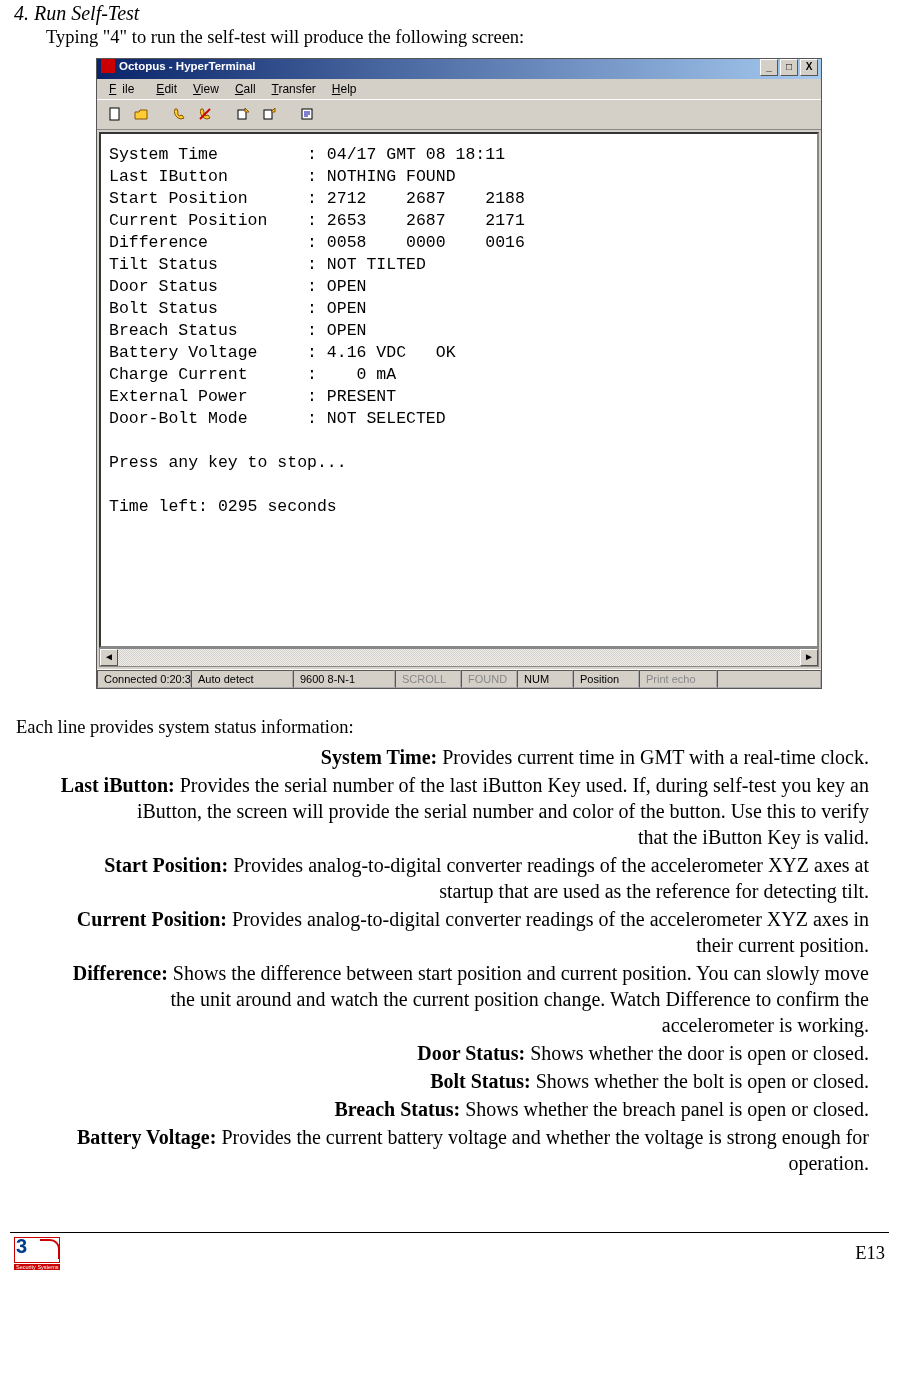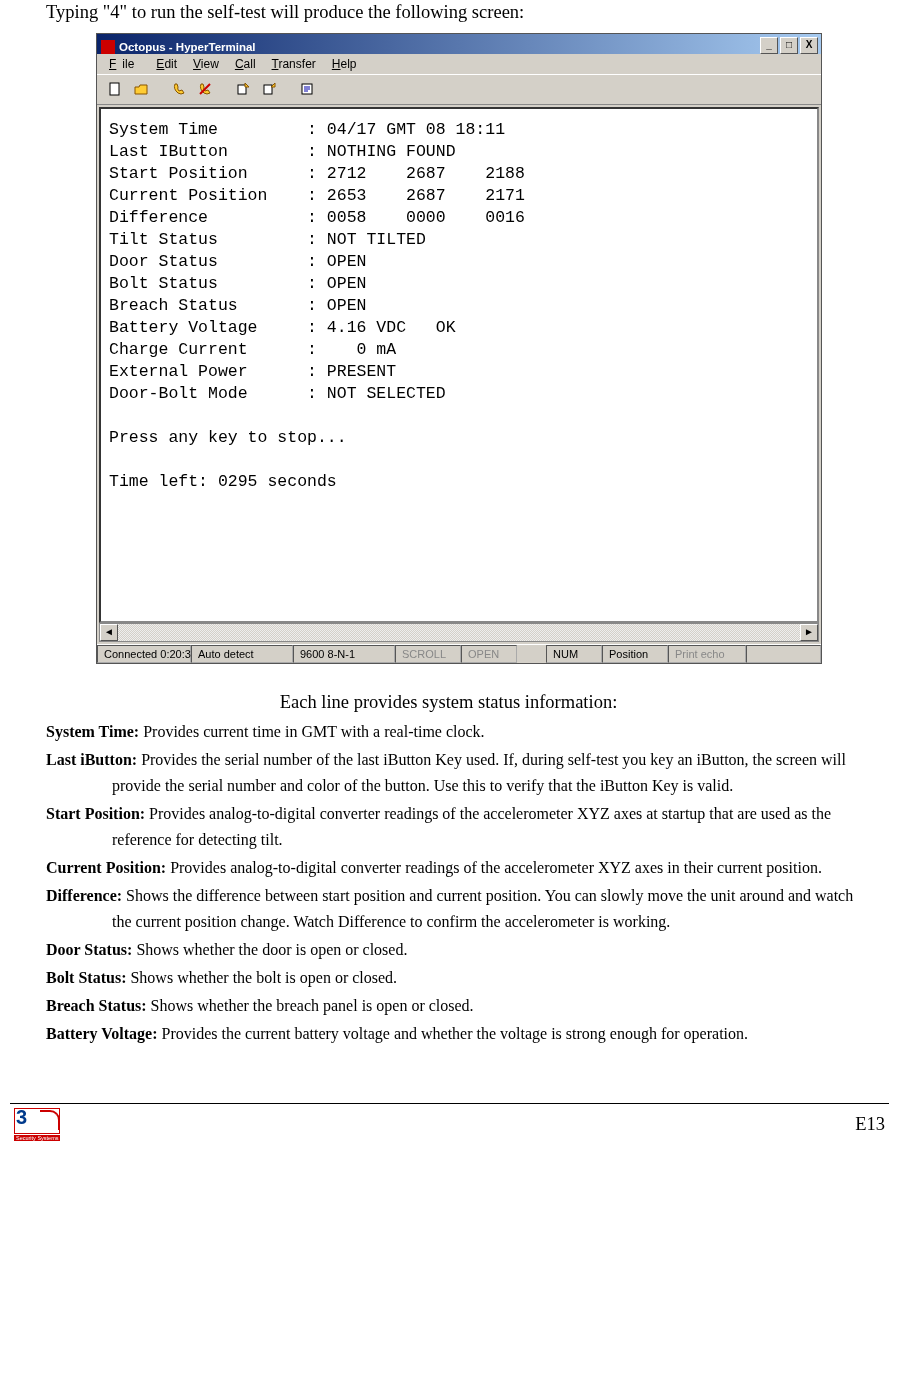--- a/index.html
+++ b/index.html
@@ -33,21 +33,21 @@
 
   .window {
     width: 724px;
     border: 1px solid #555;
     background: #d4d0c8;
     font-family: Tahoma, Arial, sans-serif;
     font-size: 12px;
   }
   .titlebar {
     display: flex;
-    align-items: flex-end;
+    align-items: flex-start;
     justify-content: space-between;
     background: linear-gradient(to right, #0a246a, #a6caf0);
     color: #fff;
     height: 20px;
     padding: 0 3px 0 4px;
   }
   .titlebar .left {
     display: flex;
     align-items: center;
     gap: 4px;
@@ -157,35 +157,35 @@
     border-top: 1px solid #fff;
   }
   .statusbar .cell {
     border: 1px inset #aaa;
     padding: 2px 6px;
     background: #d4d0c8;
     white-space: nowrap;
   }
   .statusbar .cell.dim { color: #888; }
   .c1{width:80px;} .c2{width:88px;} .c3{width:88px;}
-  .c4{width:52px;} .c5{width:42px;} .c6{width:42px;margin-left:29px;}
+  .c4{width:52px;} .c5{width:42px;} .c6{width:42px;}
   .c7{width:52px;} .c8{width:64px;} .c9{flex:1;}
 
   .explain-intro {
     margin: 0 0 6px 6px;
     font-size: 18.5px;
-    text-align: center;
   }
   .definitions {
     margin: 0 12px 0 36px;
   }
   .def {
     margin: 0 0 2px 0;
-    font-size: 16px;
+    font-size: 20px;
     line-height: 26px;
+    text-align: right;
   }
   .def .term {
     font-weight: bold;
   }
   .def p {
     margin: 0;
     text-indent: -66px;
     padding-left: 66px;
   }
 
@@ -250,20 +250,24 @@
   sup.reg {
     font-size: 11px;
     vertical-align: super;
   }
 </style>
 </head>
 <body>
 
 <div class="page">
 
+  <div class="section-heading">
+    <span class="num">4.</span>
+    <span>Run Self-Test</span>
+  </div>
   <div class="intro">Typing "4" to run the self-test will produce the following screen:</div>
 
   <div class="screenshot-wrap">
     <div class="window">
       <div class="titlebar">
         <div class="left">
           <span class="appicon"></span>
           <span>Octopus - HyperTerminal</span>
         </div>
         <div class="winbtns">
@@ -348,21 +352,21 @@
           <div class="arrow">◄</div>
           <div class="track"></div>
           <div class="arrow">►</div>
         </div>
       </div>
       <div class="statusbar">
         <div class="cell c1">Connected 0:20:32</div>
         <div class="cell c2">Auto detect</div>
         <div class="cell c3">9600 8-N-1</div>
         <div class="cell c4 dim">SCROLL</div>
-        <div class="cell c5 dim">OPEN</div>
+        <div class="cell c5 dim">FOUND</div>
         <div class="cell c6">NUM</div>
         <div class="cell c7">Position</div>
         <div class="cell c8 dim">Print echo</div>
         <div class="cell c9"></div>
       </div>
     </div>
   </div>
 
   <div class="explain-intro">Each line provides system status information:</div>
 

